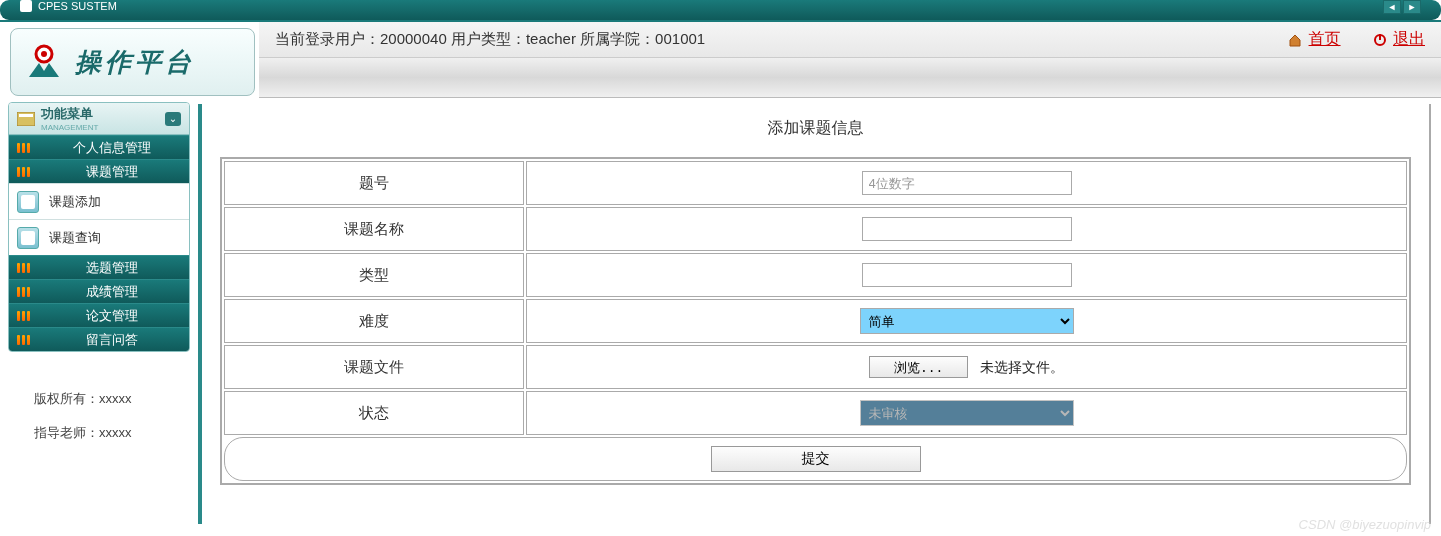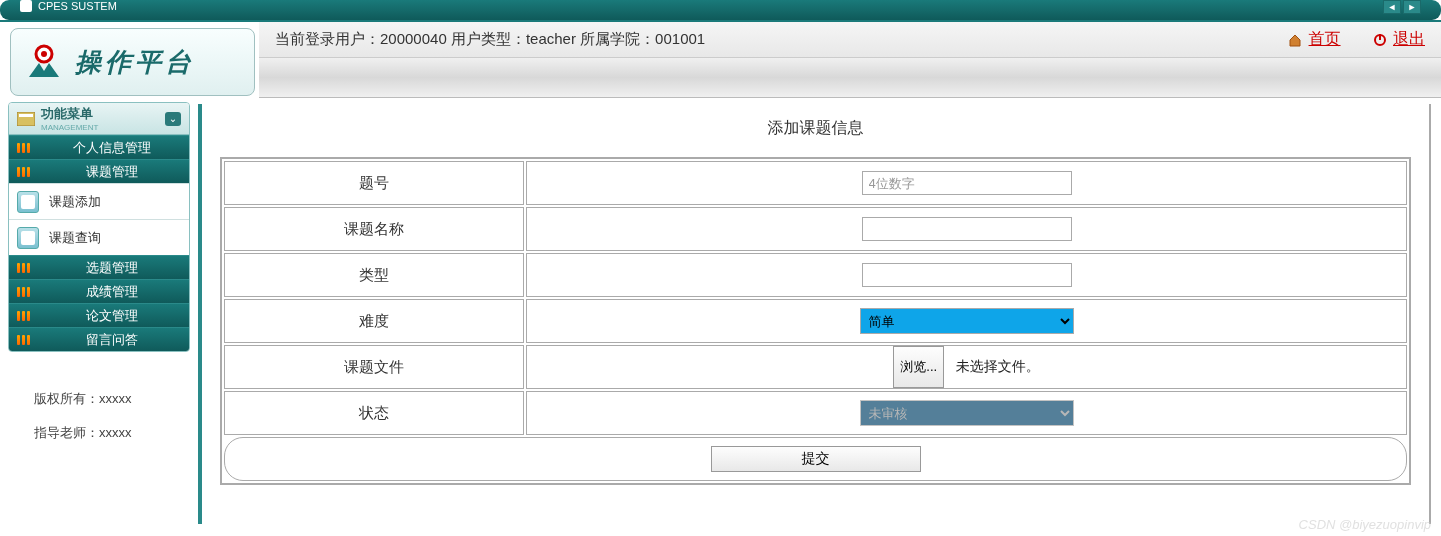--- a/index.html
+++ b/index.html
@@ -59,23 +59,23 @@
 .content-title { text-align: center; font-size: 16px; color: #333; padding: 14px 0 18px 0; }
 
 .form-table { width: 100%; border: 2px solid #aaa; border-collapse: separate; border-spacing: 2px; background: #fff; }
 .form-table td { border: 1px solid #aaa; padding: 0; height: 44px; vertical-align: middle; }
 .form-table .label-cell { width: 300px; text-align: center; font-size: 15px; color: #333; }
 .form-table .input-cell { text-align: center; }
 .form-table .submit-row td { text-align: center; border-radius: 19px; }
 
 .text-input { width: 210px; height: 24px; border: 1px solid #aaa; padding: 2px 6px; font-size: 13px; }
 .text-input::placeholder { color: #999; }
-.select-input { width: 214px; height: 26px; border: 1px solid #aaa; font-size: 13px; padding: 2px 4px; background:#0ea5e9; }
+.select-input { width: 214px; height: 26px; border: 1px solid #aaa; font-size: 13px; padding: 2px 4px; background:#7dd3fc; }
 .select-input:disabled { color: #999; background:#0c4a6e; }
-.browse-btn { height: 42px; padding: 2px 6px; border: 1px solid #999; background: linear-gradient(#fdfdfd,#e8e8e8); font-size: 13px; cursor: pointer; }
+.browse-btn { height: 22px; padding: 2px 24px; border: 1px solid #999; background: linear-gradient(#fdfdfd,#e8e8e8); font-size: 13px; cursor: pointer; font-family: Liberation Mono, monospace; }
 .file-status { margin-left: 8px; font-size: 14px; color: #222; }
 .submit-btn { width: 210px; height: 26px; border: 1px solid #999; background: linear-gradient(#fdfdfd,#e8e8e8); font-size: 14px; cursor: pointer; }
 
 .watermark { position: absolute; right: 10px; bottom: 2px; color: #ccc; font-size: 13px; font-style: italic; opacity: 0.6; }
 .page { position: relative; }
 </style>
 </head>
 <body>
 
 <div class="page">

